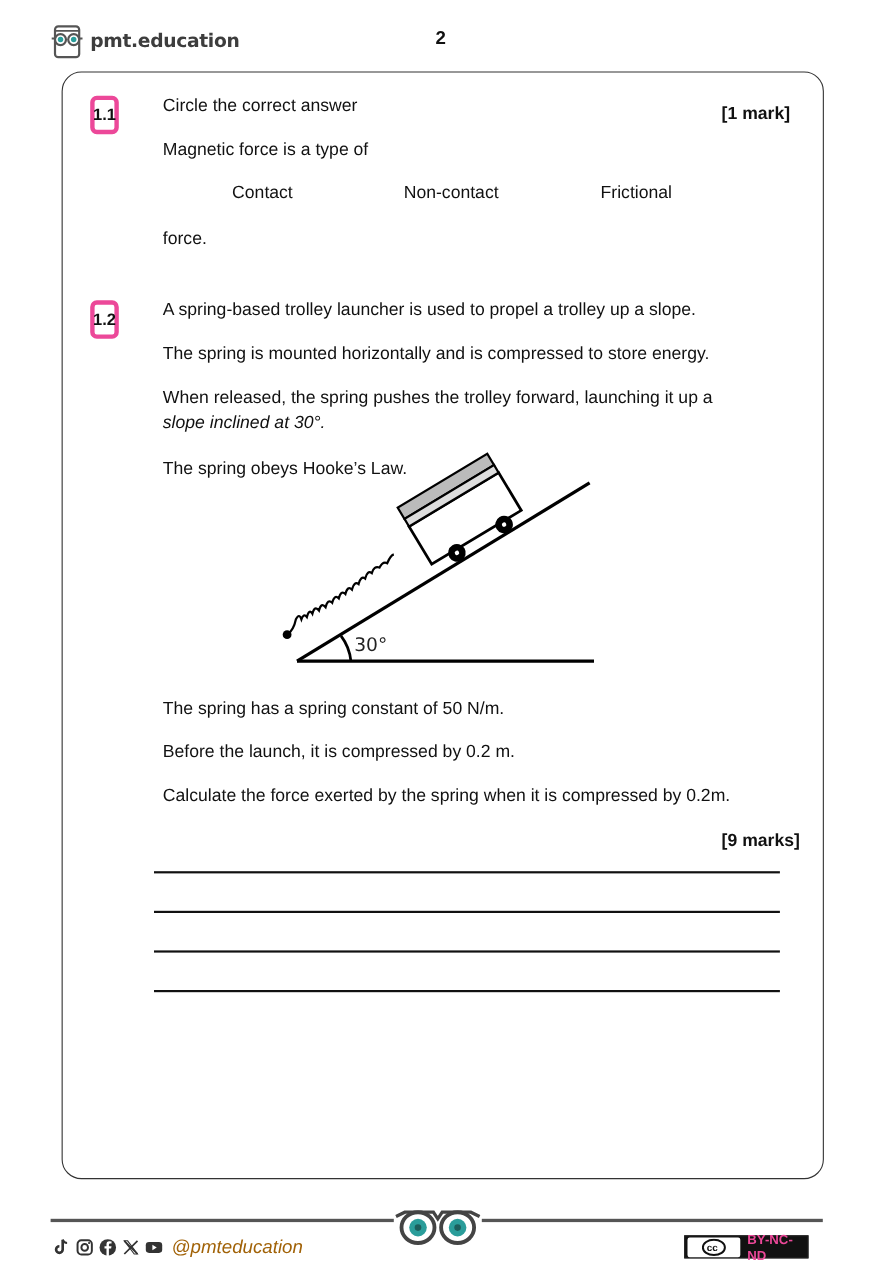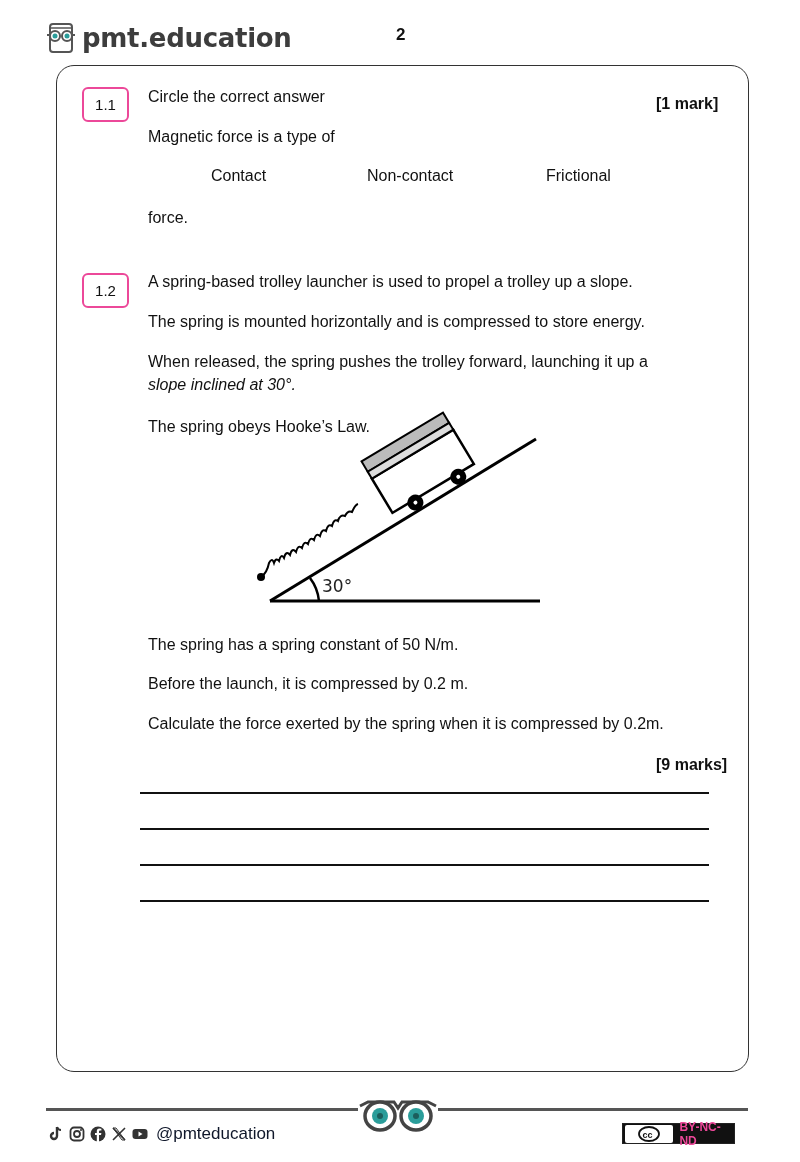--- a/index.html
+++ b/index.html
@@ -2,40 +2,40 @@
 <html><head>
 <meta charset="utf-8">
 <style>
   * { box-sizing: border-box; margin: 0; padding: 0; }
   body {
     width: 800px; height: 1162px; background: #ffffff; position: relative;
     font-family: "Liberation Sans", sans-serif; color: #111; overflow: hidden;
   }
   .header-logo { position: absolute; left: 46px; top: 22px; display: flex; align-items: center; }
   .logo-icon { width: 30px; height: 32px; margin-right: 6px; }
-  .brand { font-family: "DejaVu Sans", sans-serif; font-weight: bold; font-size: 26px; color: #3d3d3d; letter-spacing: -0.3px; }
+  .brand { font-family: "DejaVu Sans", sans-serif; font-weight: bold; font-size: 17px; color: #3d3d3d; letter-spacing: -0.3px; }
   .page-number { position: absolute; left: 396px; top: 25px; font-weight: bold; font-size: 17px; }
 
   .frame {
     position: absolute; left: 56px; top: 65px; width: 693px; height: 1007px;
     border: 1.5px solid #333; border-radius: 18px;
   }
   .qbox {
-    position: absolute; width: 47px; height: 35px; border: 2px solid #ec4899; border-radius: 6px;
-    font-weight: normal; font-size: 15px; display: flex; align-items: center; justify-content: center;
+    position: absolute; width: 26px; height: 35px; border: 4px solid #ec4899; border-radius: 6px;
+    font-weight: bold; font-size: 15px; display: flex; align-items: center; justify-content: center;
   }
   .txt { position: absolute; font-size: 16px; line-height: 20px; white-space: nowrap; }
   .bold { font-weight: bold; }
   .line { position: absolute; left: 140px; width: 569px; height: 2px; background: #111; }
 
   .footer-rule { position: absolute; left: 46px; top: 1108px; width: 702px; height: 3px; background: #555; }
   .glasses { position: absolute; left: 358px; top: 1098px; width: 80px; height: 38px; background: #fff; }
   .social { position: absolute; left: 48px; top: 1124px; display: flex; align-items: center; gap: 5px; color: #333; font-size: 17px; }
   .soc-ic { width: 16px; height: 16px; display: inline-block; }
-  .handle { font-size: 17px; color: #0f172a; margin-left: 3px; }
+  .handle { font-size: 17px; color: #a16207; margin-left: 3px; font-style: italic; }
   .cc { position: absolute; left: 622px; top: 1123px; width: 113px; height: 21px; border: 1.5px solid #222; background: #111; display: flex; align-items: center; }
   .cc-logo { width: 52px; height: 18px; background: #fff; border-radius: 2px; display:flex; align-items:center; justify-content:center; margin-left:2px;}
   .cc-text { color: #ec4899; font-weight: bold; font-size: 12px; margin-left: 6px; }
 </style>
 </head>
 <body>
 
 <div class="header-logo">
   <svg class="logo-icon" viewBox="0 0 30 32">
     <rect x="4" y="2" width="22" height="28" rx="3" fill="none" stroke="#555" stroke-width="2"></rect>

